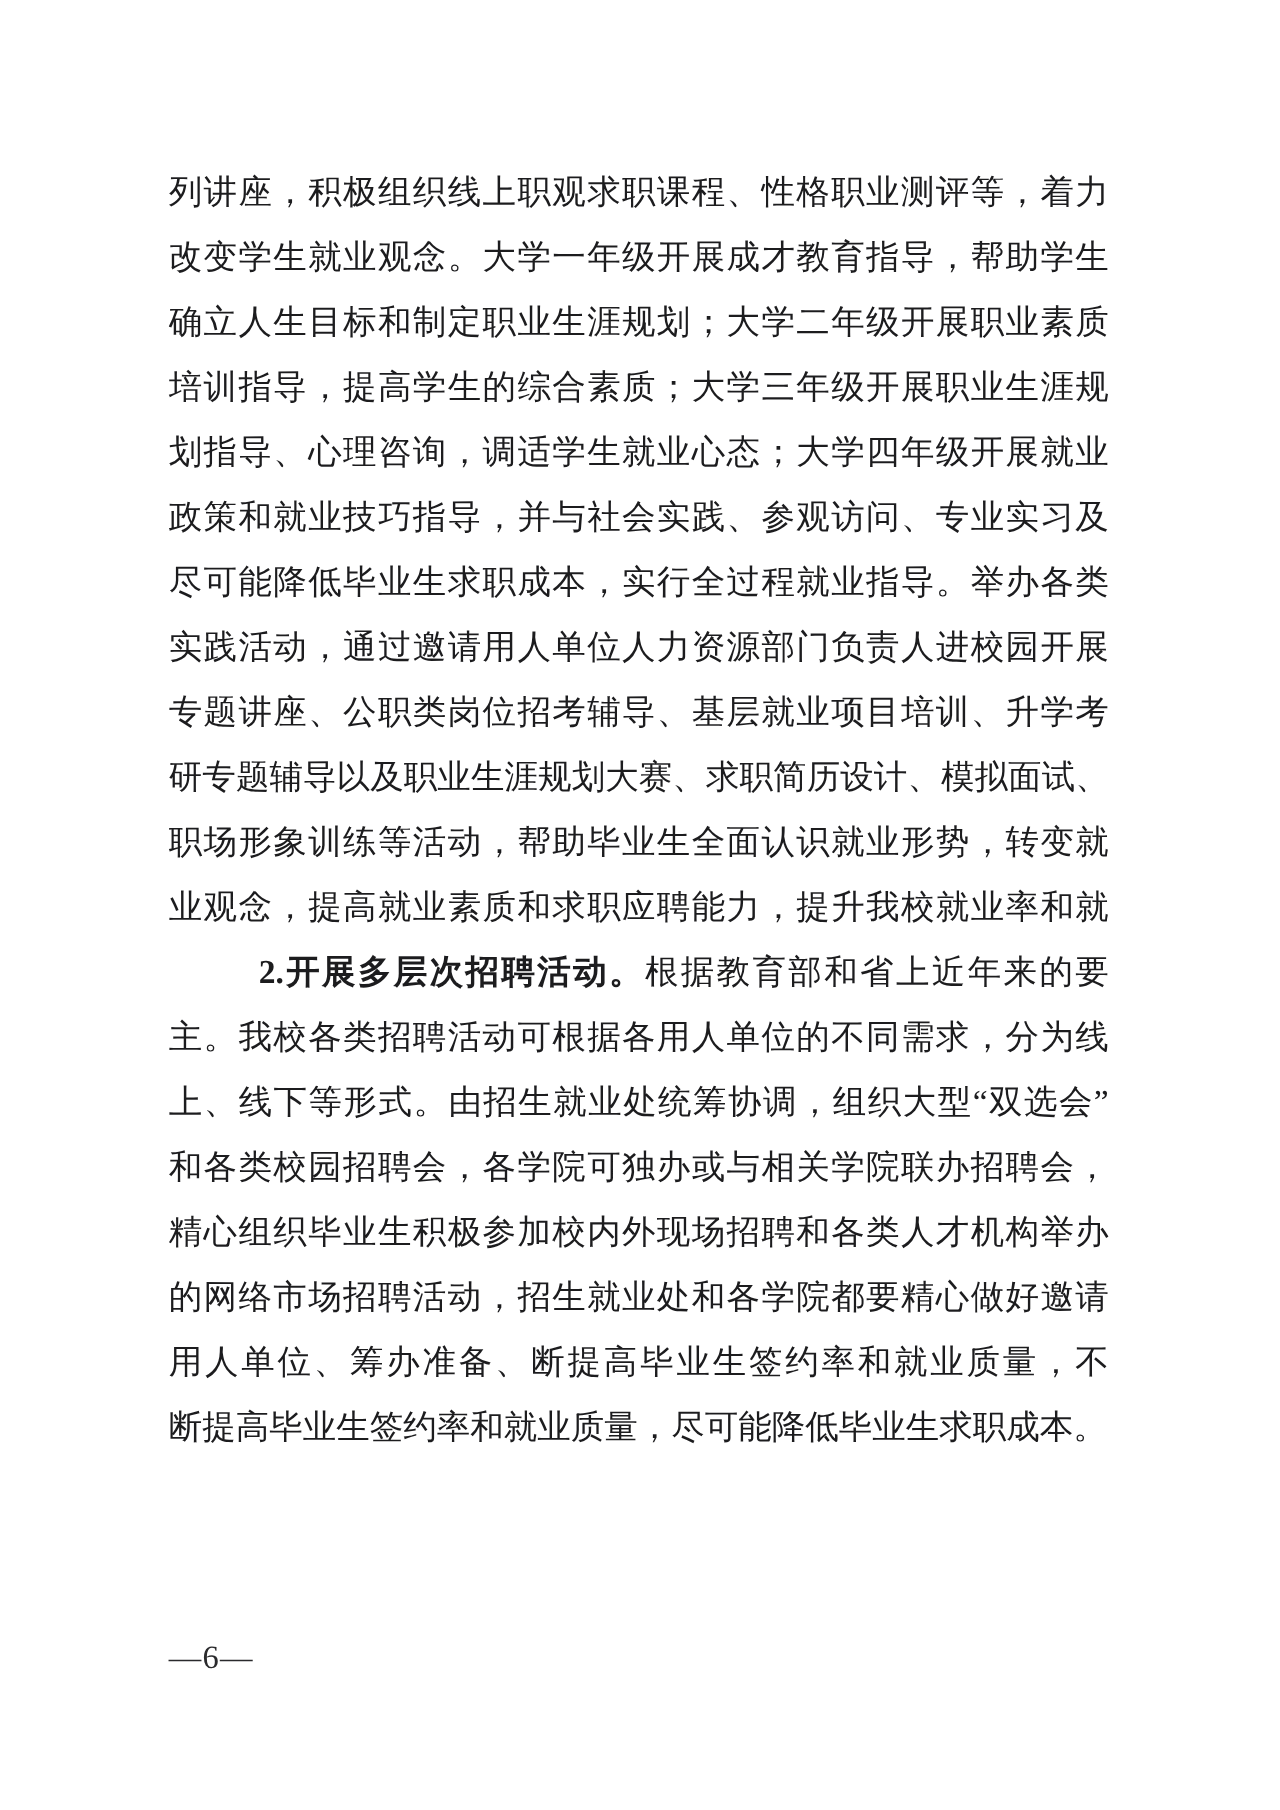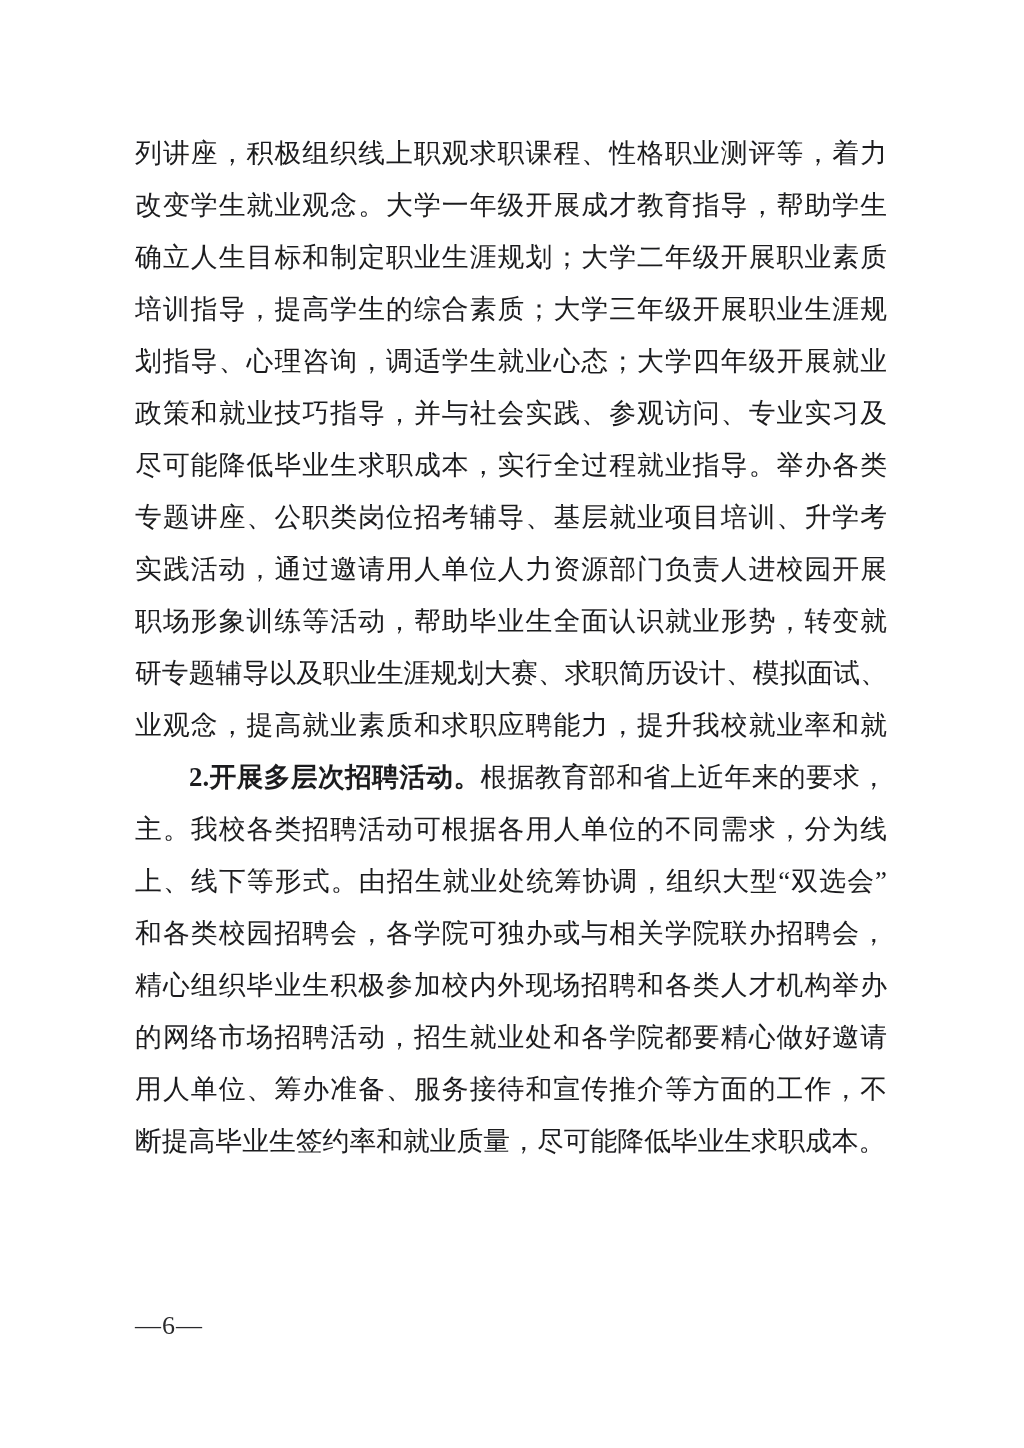--- a/index.html
+++ b/index.html
@@ -45,20 +45,21 @@
     color: #1c1c1e;
   }
   .line.last {
     text-align-last: left;
   }
   .line.indent {
     text-indent: 54px;
   }
   .line .bold {
     font-weight: bold;
+    margin-left: 18px;
   }
   .footer {
     position: absolute;
     left: 135px;
     top: 1310px;
     height: 32px;
     line-height: 32px;
     font-size: 26px;
     color: #2a2a2c;
     letter-spacing: 1px;
@@ -70,31 +71,31 @@
 <div class="page">
   <main class="text-block">
       <div class="paragraph">
         <div class="line"><span>列讲座，积极组织线上职观求职课程、性格职业测评等，着力</span></div>
         <div class="line"><span>改变学生就业观念。大学一年级开展成才教育指导，帮助学生</span></div>
         <div class="line"><span>确立人生目标和制定职业生涯规划；大学二年级开展职业素质</span></div>
         <div class="line"><span>培训指导，提高学生的综合素质；大学三年级开展职业生涯规</span></div>
         <div class="line"><span>划指导、心理咨询，调适学生就业心态；大学四年级开展就业</span></div>
         <div class="line"><span>政策和就业技巧指导，并与社会实践、参观访问、专业实习及</span></div>
         <div class="line"><span>尽可能降低毕业生求职成本，实行全过程就业指导。举办各类</span></div>
+        <div class="line"><span>实践活动，通过邀请用人单位人力资源部门负责人进校园开展</span></div>
         <div class="line"><span>专题讲座、公职类岗位招考辅导、基层就业项目培训、升学考</span></div>
-        <div class="line"><span>实践活动，通过邀请用人单位人力资源部门负责人进校园开展</span></div>
+        <div class="line"><span>研专题辅导以及职业生涯规划大赛、求职简历设计、模拟面试、</span></div>
         <div class="line"><span>职场形象训练等活动，帮助毕业生全面认识就业形势，转变就</span></div>
-        <div class="line"><span>研专题辅导以及职业生涯规划大赛、求职简历设计、模拟面试、</span></div>
         <div class="line"><span>业观念，提高就业素质和求职应聘能力，提升我校就业率和就</span></div>
       </div>
       <div class="paragraph">
         <div class="line indent"><span class="bold">2.开展多层次招聘活动。</span><span>根据教育部和省上近年来的要求，</span></div>
         <div class="line"><span>主。我校各类招聘活动可根据各用人单位的不同需求，分为线</span></div>
         <div class="line"><span>上、线下等形式。由招生就业处统筹协调，组织大型“双选会”</span></div>
         <div class="line"><span>和各类校园招聘会，各学院可独办或与相关学院联办招聘会，</span></div>
         <div class="line"><span>精心组织毕业生积极参加校内外现场招聘和各类人才机构举办</span></div>
         <div class="line"><span>的网络市场招聘活动，招生就业处和各学院都要精心做好邀请</span></div>
-        <div class="line"><span>用人单位、筹办准备、服务接待和宣传推介等方面的工作，不</span></div>
+        <div class="line"><span>用人单位、筹办准备、断提高毕业生签约率和就业质量，不</span></div>
         <div class="line last"><span>断提高毕业生签约率和就业质量，尽可能降低毕业生求职成本。</span></div>
       </div>
     </main>
   <div class="footer">—6—</div>
 </div>
 
 </body></html>

